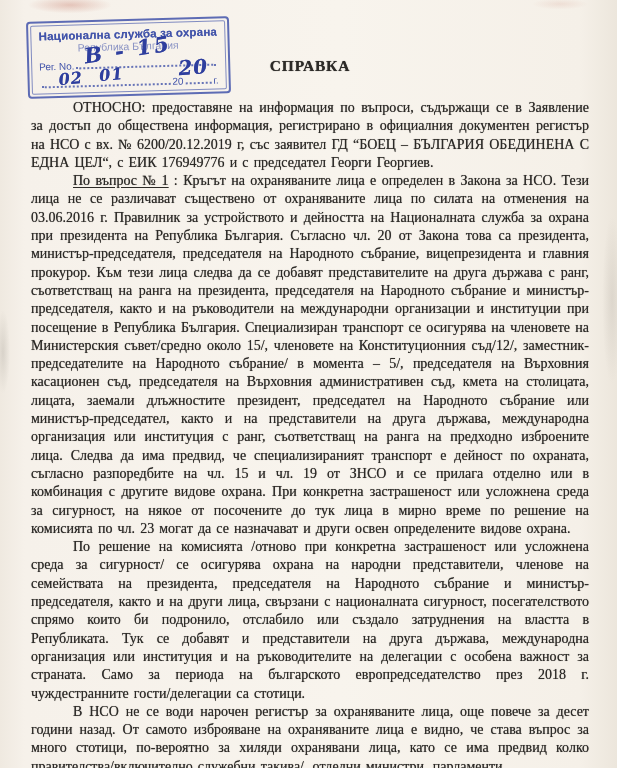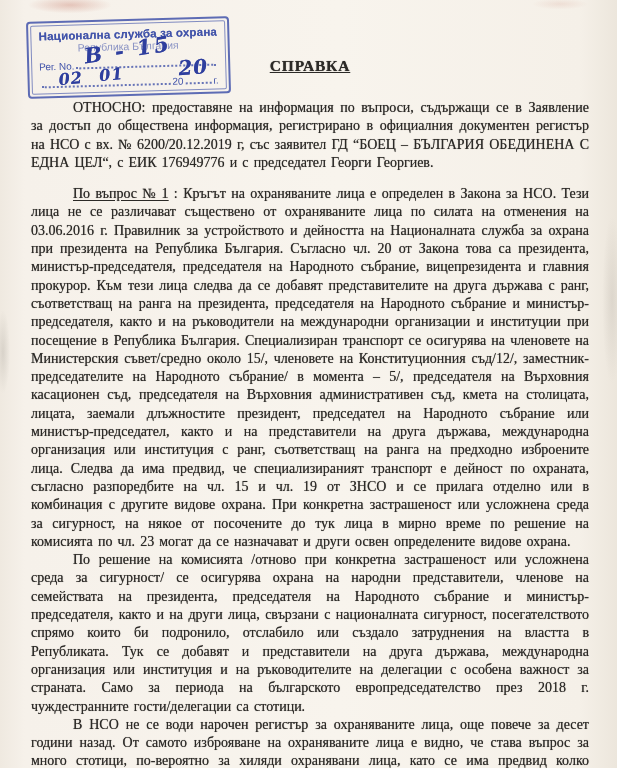--- a/index.html
+++ b/index.html
@@ -80,32 +80,31 @@
   
   .content {
     position: absolute; left: 31px; right: 28px; top: 57px;
   }
   .title {
     margin: 0 0 24px 0;
     text-align: center;
     font-size: 15.5px; font-weight: bold;
     letter-spacing: 0.8px;
     text-shadow: 0 0 0.8px rgba(44,42,39,0.9);
-    text-decoration: underline;
   }
   .para {
     margin: 0;
     font-size: 14px;
     line-height: 18.3px;
     text-align: justify;
     text-indent: 42px;
     word-spacing: 1.6px;
     text-shadow: 0 0 0.7px rgba(44,42,39,0.75);
   }
-  .para.re { margin-bottom: 13px; }
+  .para.re { }
   .u { text-decoration: underline; text-underline-offset: 2px; font-family: Liberation Serif, serif; }
 </style>
 </head>
 <body>
 
 <div class="page">
 
   <div class="stamp">
     <div class="stamp-inner">
       <div class="stamp-org">Национална служба за охрана</div>

